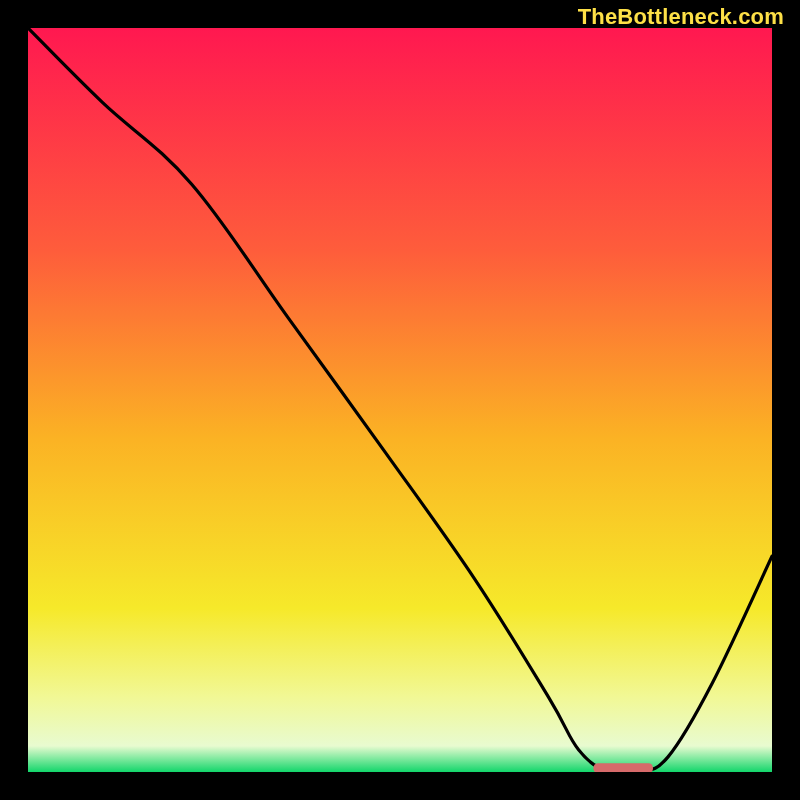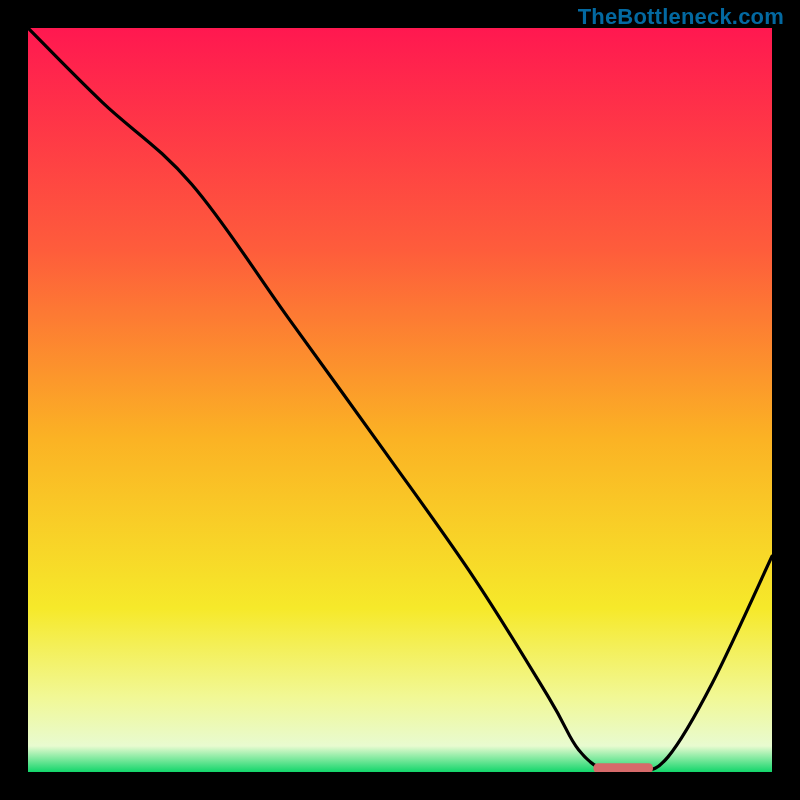--- a/index.html
+++ b/index.html
@@ -13,21 +13,21 @@
   .frame {
     position: relative;
     width: 800px;
     height: 800px;
     background: #000;
   }
   .watermark {
     position: absolute;
     top: 4px;
     right: 16px;
-    color: #0369a1;
+    color: #fde047;
     font-size: 22px;
     font-weight: 600;
     letter-spacing: 0.2px;
     z-index: 10;
   }
   .plot {
     position: absolute;
     left: 28px;
     top: 28px;
     width: 744px;

